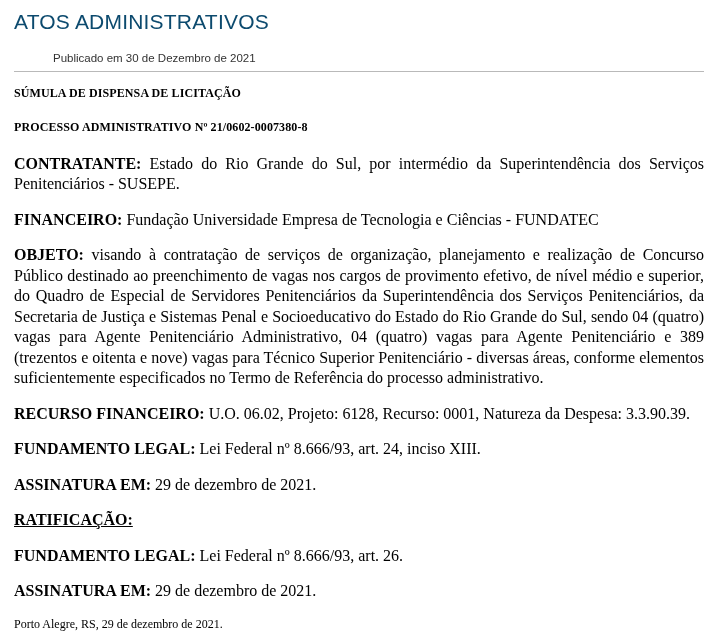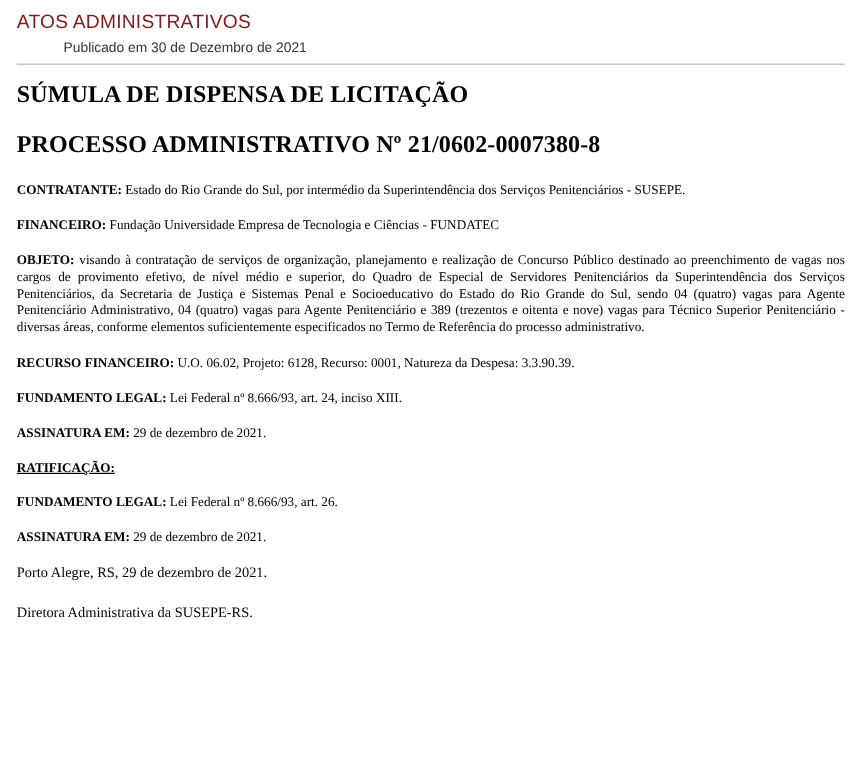--- a/index.html
+++ b/index.html
@@ -16,45 +16,45 @@
   }
   .page {
     width: 718px;
     height: 631px;
     position: relative;
     box-sizing: border-box;
     padding: 8px 14px 0 14px;
   }
   .header-title {
     font-family: "Liberation Sans", sans-serif;
-    font-size: 16px;
+    font-size: 21px;
     letter-spacing: 0.2px;
-    color: #7f1d1d;
-    margin: 2px 0 6px 0;
+    color: #0c4a6e;
+    margin: 2px 0 18px 0;
   }
   .header-sub {
     font-family: "Liberation Sans", sans-serif;
     font-size: 11.5px;
     color: #333333;
     margin-bottom: 7px;
     margin-left: 39px;
   }
   .rule {
     border: none;
     border-top: 1px solid #b9b9b9;
     margin: 0 0 14px 0;
   }
   .doc-title {
     font-weight: bold;
-    font-size: 20px;
+    font-size: 12px;
     margin: 0 0 19px 0;
     letter-spacing: 0.1px;
   }
   .para {
-    font-size: 11px;
+    font-size: 16px;
     line-height: 1.28;
     margin: 0 0 15px 0;
     text-align: justify;
   }
   .para b {
     font-weight: bold;
   }
   .para.block {
     text-align: justify;
   }

